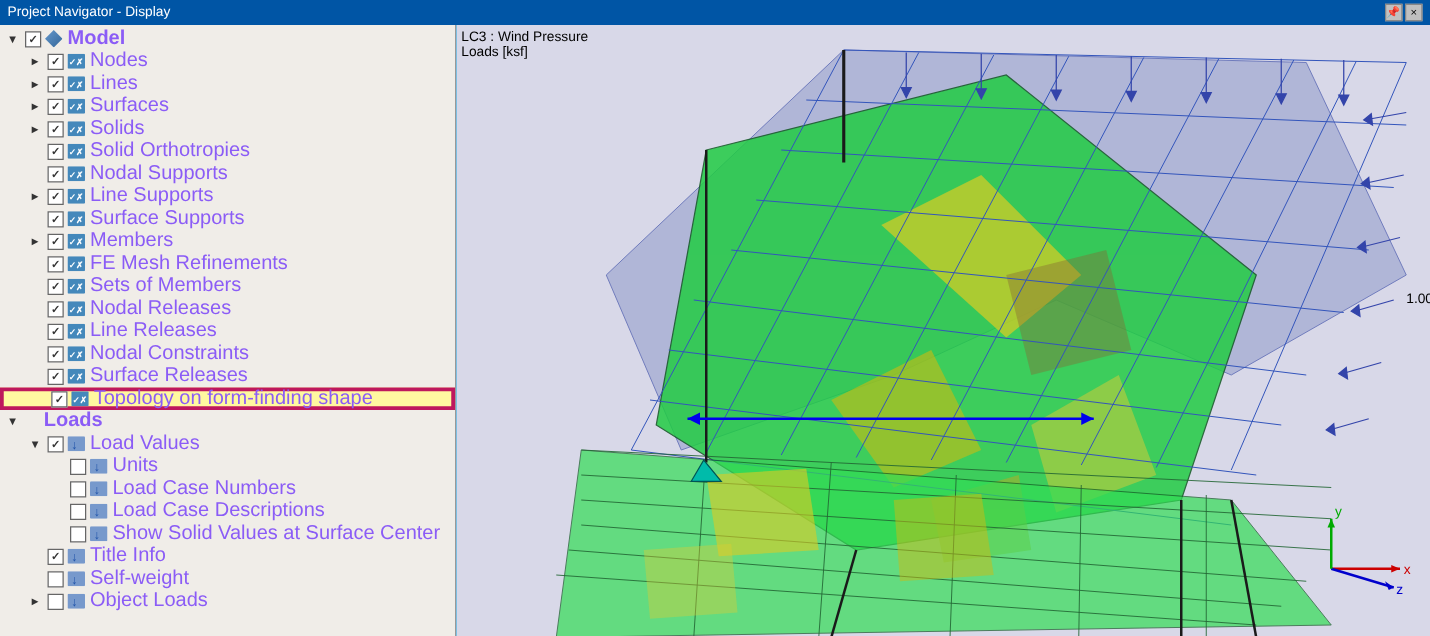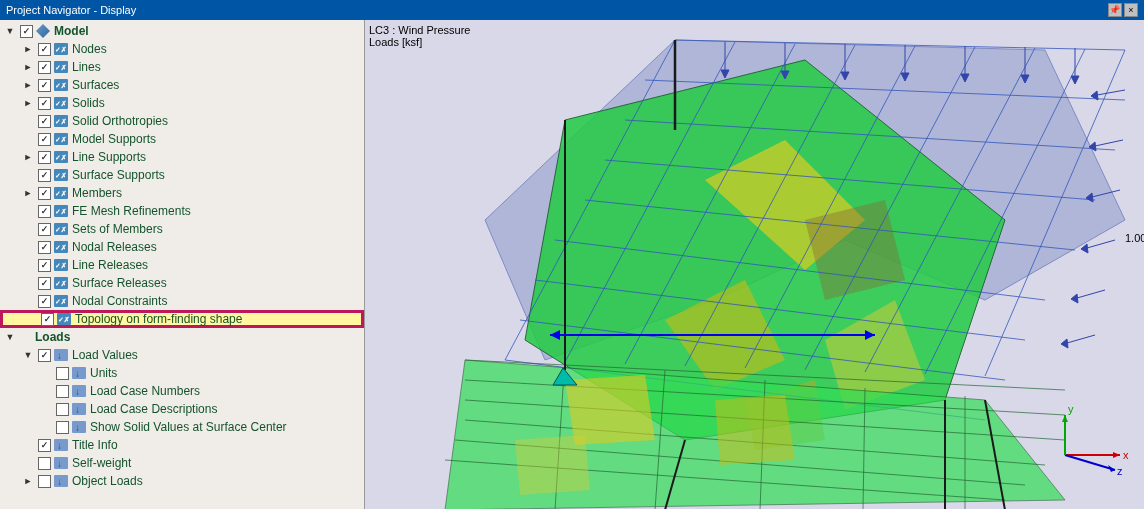--- a/index.html
+++ b/index.html
@@ -128,22 +128,22 @@
 
     
     .icon-model {
       width: 14px;
       height: 14px;
       background: linear-gradient(135deg, #6699cc 0%, #336699 100%);
       clip-path: polygon(50% 0%, 100% 50%, 50% 100%, 0% 50%);
     }
 
     .item-label {
-      font-size: 12px;
-      color: #14532d;
+      font-size: 16px;
+      color: #8b5cf6;
     }
     .item-label.bold {
       font-weight: bold;
     }
 
     
     .tree-container::-webkit-scrollbar {
       width: 14px;
     }
     .tree-container::-webkit-scrollbar-track {
@@ -269,21 +269,21 @@
         <div class="tree-item">
           <div style="min-width: 18px;"></div>
           <div class="expand-icon empty">►</div>
           <div class="checkbox checked"></div>
           <div class="item-icon">
             <svg width="14" height="12" viewBox="0 0 14 12">
         <rect width="14" height="12" fill="#4488bb" rx="1"></rect>
         <text x="1" y="9" font-size="7" fill="white" font-weight="bold">✓✗</text>
       </svg>
           </div>
-          <span class="item-label">Model Supports</span>
+          <span class="item-label">Nodal Supports</span>
         </div>
         <div class="tree-item">
           <div style="min-width: 18px;"></div>
           <div class="expand-icon">►</div>
           <div class="checkbox checked"></div>
           <div class="item-icon">
             <svg width="14" height="12" viewBox="0 0 14 12">
         <rect width="14" height="12" fill="#4488bb" rx="1"></rect>
         <text x="1" y="9" font-size="7" fill="white" font-weight="bold">✓✗</text>
       </svg>
@@ -365,33 +365,33 @@
         <div class="tree-item">
           <div style="min-width: 18px;"></div>
           <div class="expand-icon empty">►</div>
           <div class="checkbox checked"></div>
           <div class="item-icon">
             <svg width="14" height="12" viewBox="0 0 14 12">
         <rect width="14" height="12" fill="#4488bb" rx="1"></rect>
         <text x="1" y="9" font-size="7" fill="white" font-weight="bold">✓✗</text>
       </svg>
           </div>
+          <span class="item-label">Nodal Constraints</span>
+        </div>
+        <div class="tree-item">
+          <div style="min-width: 18px;"></div>
+          <div class="expand-icon empty">►</div>
+          <div class="checkbox checked"></div>
+          <div class="item-icon">
+            <svg width="14" height="12" viewBox="0 0 14 12">
+        <rect width="14" height="12" fill="#4488bb" rx="1"></rect>
+        <text x="1" y="9" font-size="7" fill="white" font-weight="bold">✓✗</text>
+      </svg>
+          </div>
           <span class="item-label">Surface Releases</span>
-        </div>
-        <div class="tree-item">
-          <div style="min-width: 18px;"></div>
-          <div class="expand-icon empty">►</div>
-          <div class="checkbox checked"></div>
-          <div class="item-icon">
-            <svg width="14" height="12" viewBox="0 0 14 12">
-        <rect width="14" height="12" fill="#4488bb" rx="1"></rect>
-        <text x="1" y="9" font-size="7" fill="white" font-weight="bold">✓✗</text>
-      </svg>
-          </div>
-          <span class="item-label">Nodal Constraints</span>
         </div>
         <div class="tree-item highlighted">
           <div style="min-width: 18px;"></div>
           <div class="expand-icon empty">►</div>
           <div class="checkbox checked"></div>
           <div class="item-icon">
             <svg width="14" height="12" viewBox="0 0 14 12">
         <rect width="14" height="12" fill="#4488bb" rx="1"></rect>
         <text x="1" y="9" font-size="7" fill="white" font-weight="bold">✓✗</text>
       </svg>

